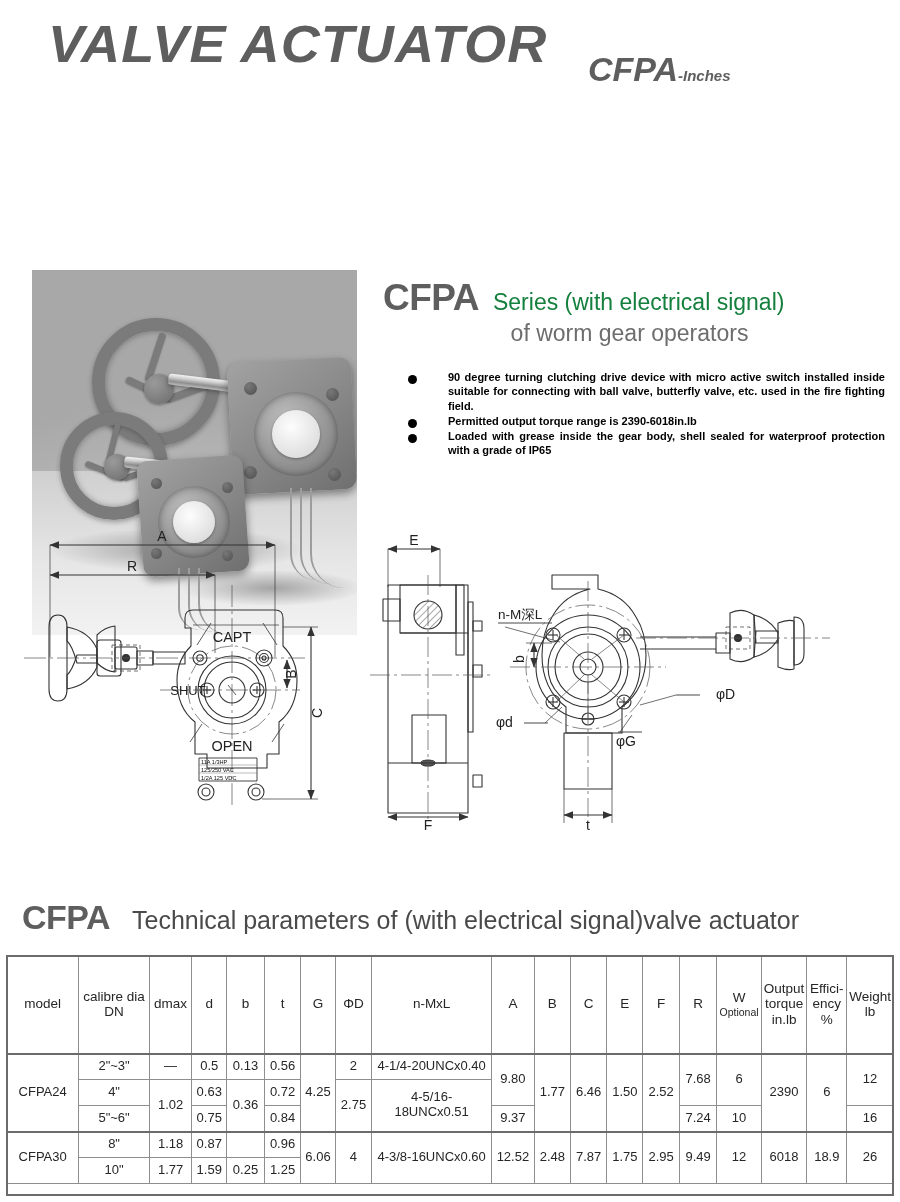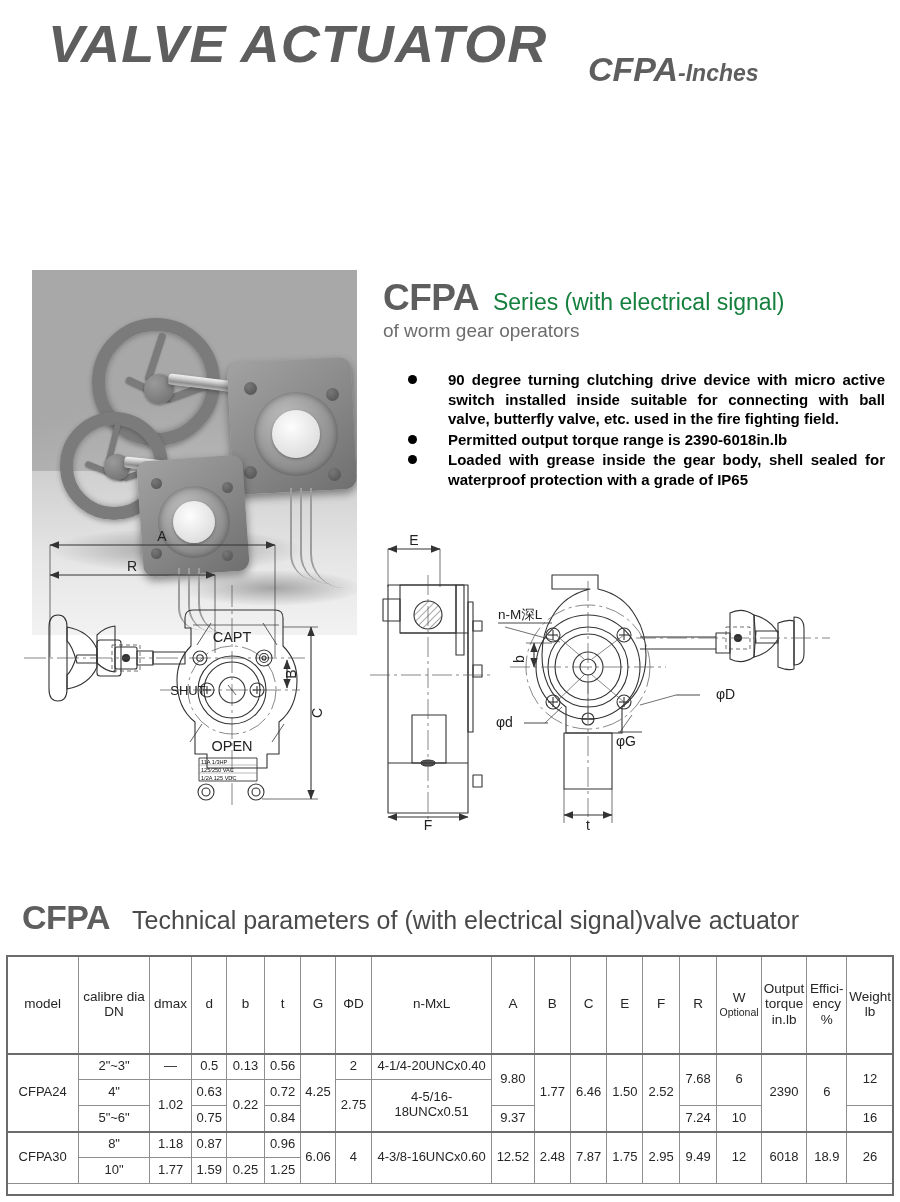--- a/index.html
+++ b/index.html
@@ -21,21 +21,21 @@
     letter-spacing:1px; color:#5e5e5e;
     font-family:"Liberation Sans", sans-serif;
     transform:scaleX(1.04);
     transform-origin:left center;
   }
   .masthead-sub {
     position:absolute; left:588px; top:50px;
     font-size:34px; font-weight:bold; font-style:italic;
     color:#5e5e5e;
   }
-  .masthead-sub .unit { font-size:23px; }
+  .masthead-sub .unit { font-size:15px; }
 
   
   .intro { position:relative; height:415px; }
 
   .photo {
     position:absolute; left:32px; top:158px;
     width:325px; height:365px;
     background:
       radial-gradient(ellipse 120% 80% at 50% 115%, #f2f2f2 0%, #dadada 38%, #bdbdbd 62%, #a8a8a8 100%);
     overflow:hidden;
@@ -94,25 +94,25 @@
     border-left:2px solid #9d9d9d;
     border-radius:0 0 0 40px;
   }
 
   .intro-head {
     position:absolute; left:383px; top:165px; width:500px;
   }
   .intro-title-row { display:flex; align-items:baseline; gap:14px; }
   .intro-cfpa { font-size:37px; font-weight:bold; color:#5e5e5e; letter-spacing:-.5px; }
   .intro-series { font-size:23px; color:#15803d; line-height:1.22; }
-  .intro-series-2 { font-size:19px; color:#6d6d6d; text-align:left; margin-top:1px; padding-right:7px;}
+  .intro-series-2 { font-size:23px; color:#6d6d6d; text-align:center; margin-top:1px; padding-right:7px;}
 
   .bullets {
     position:absolute; left:400px; top:258px; width:485px;
-    font-size:15px; font-weight:bold; line-height:1.30; color:#000;
+    font-size:11px; font-weight:bold; line-height:1.30; color:#000;
   }
   .bullet { position:relative; padding-left:48px; margin-bottom:1px; }
   .bullet .dot {
     position:absolute; left:8px; top:5px;
     width:9px; height:9px; border-radius:50%; background:#000;
   }
   .bullet p { margin:0; text-align:justify; }
   .bullet p.nojust { text-align:left; }
 
   
@@ -502,21 +502,21 @@
       <td rowspan="2">6</td>
       <td rowspan="3">2390</td>
       <td rowspan="3">6</td>
       <td rowspan="2">12</td>
     </tr>
 
     <tr>
       <td>4"</td>
       <td rowspan="2">1.02</td>
       <td>0.63</td>
-      <td rowspan="2">0.22</td>
+      <td rowspan="2">0.36</td>
       <td>0.72</td>
       <td rowspan="2">2.75</td>
       <td rowspan="2">4-5/16-18UNCx0.51</td>
     </tr>
 
     <tr>
       <td>5"~6"</td>
       <td>0.75</td>
       <td>0.84</td>
       <td>9.37</td>

